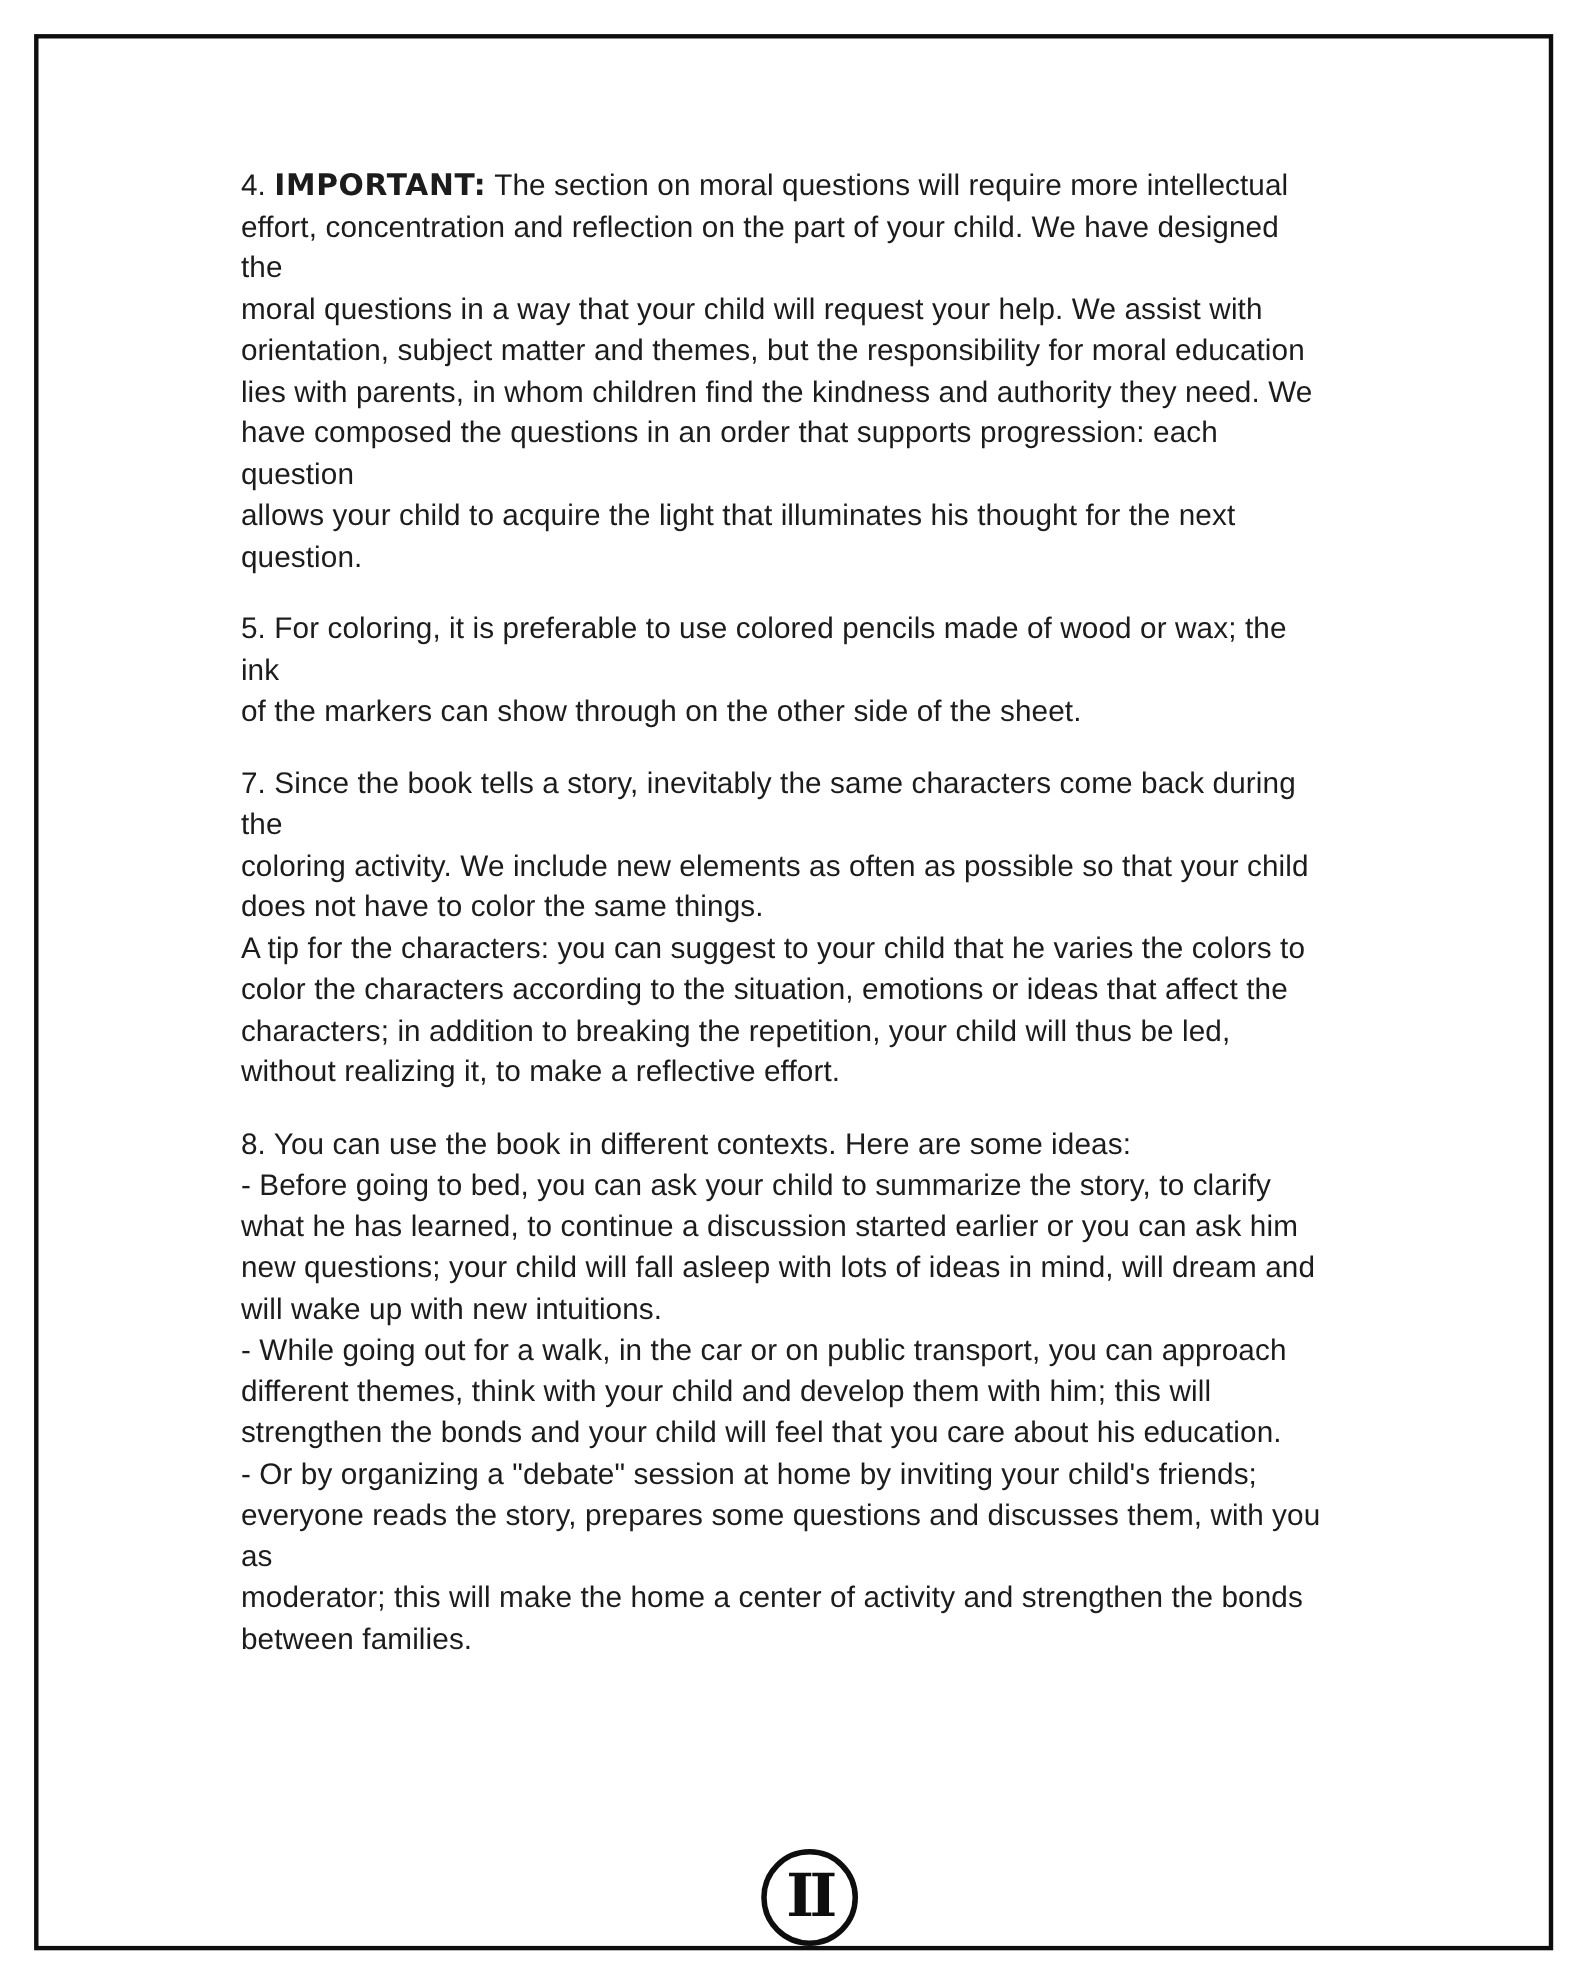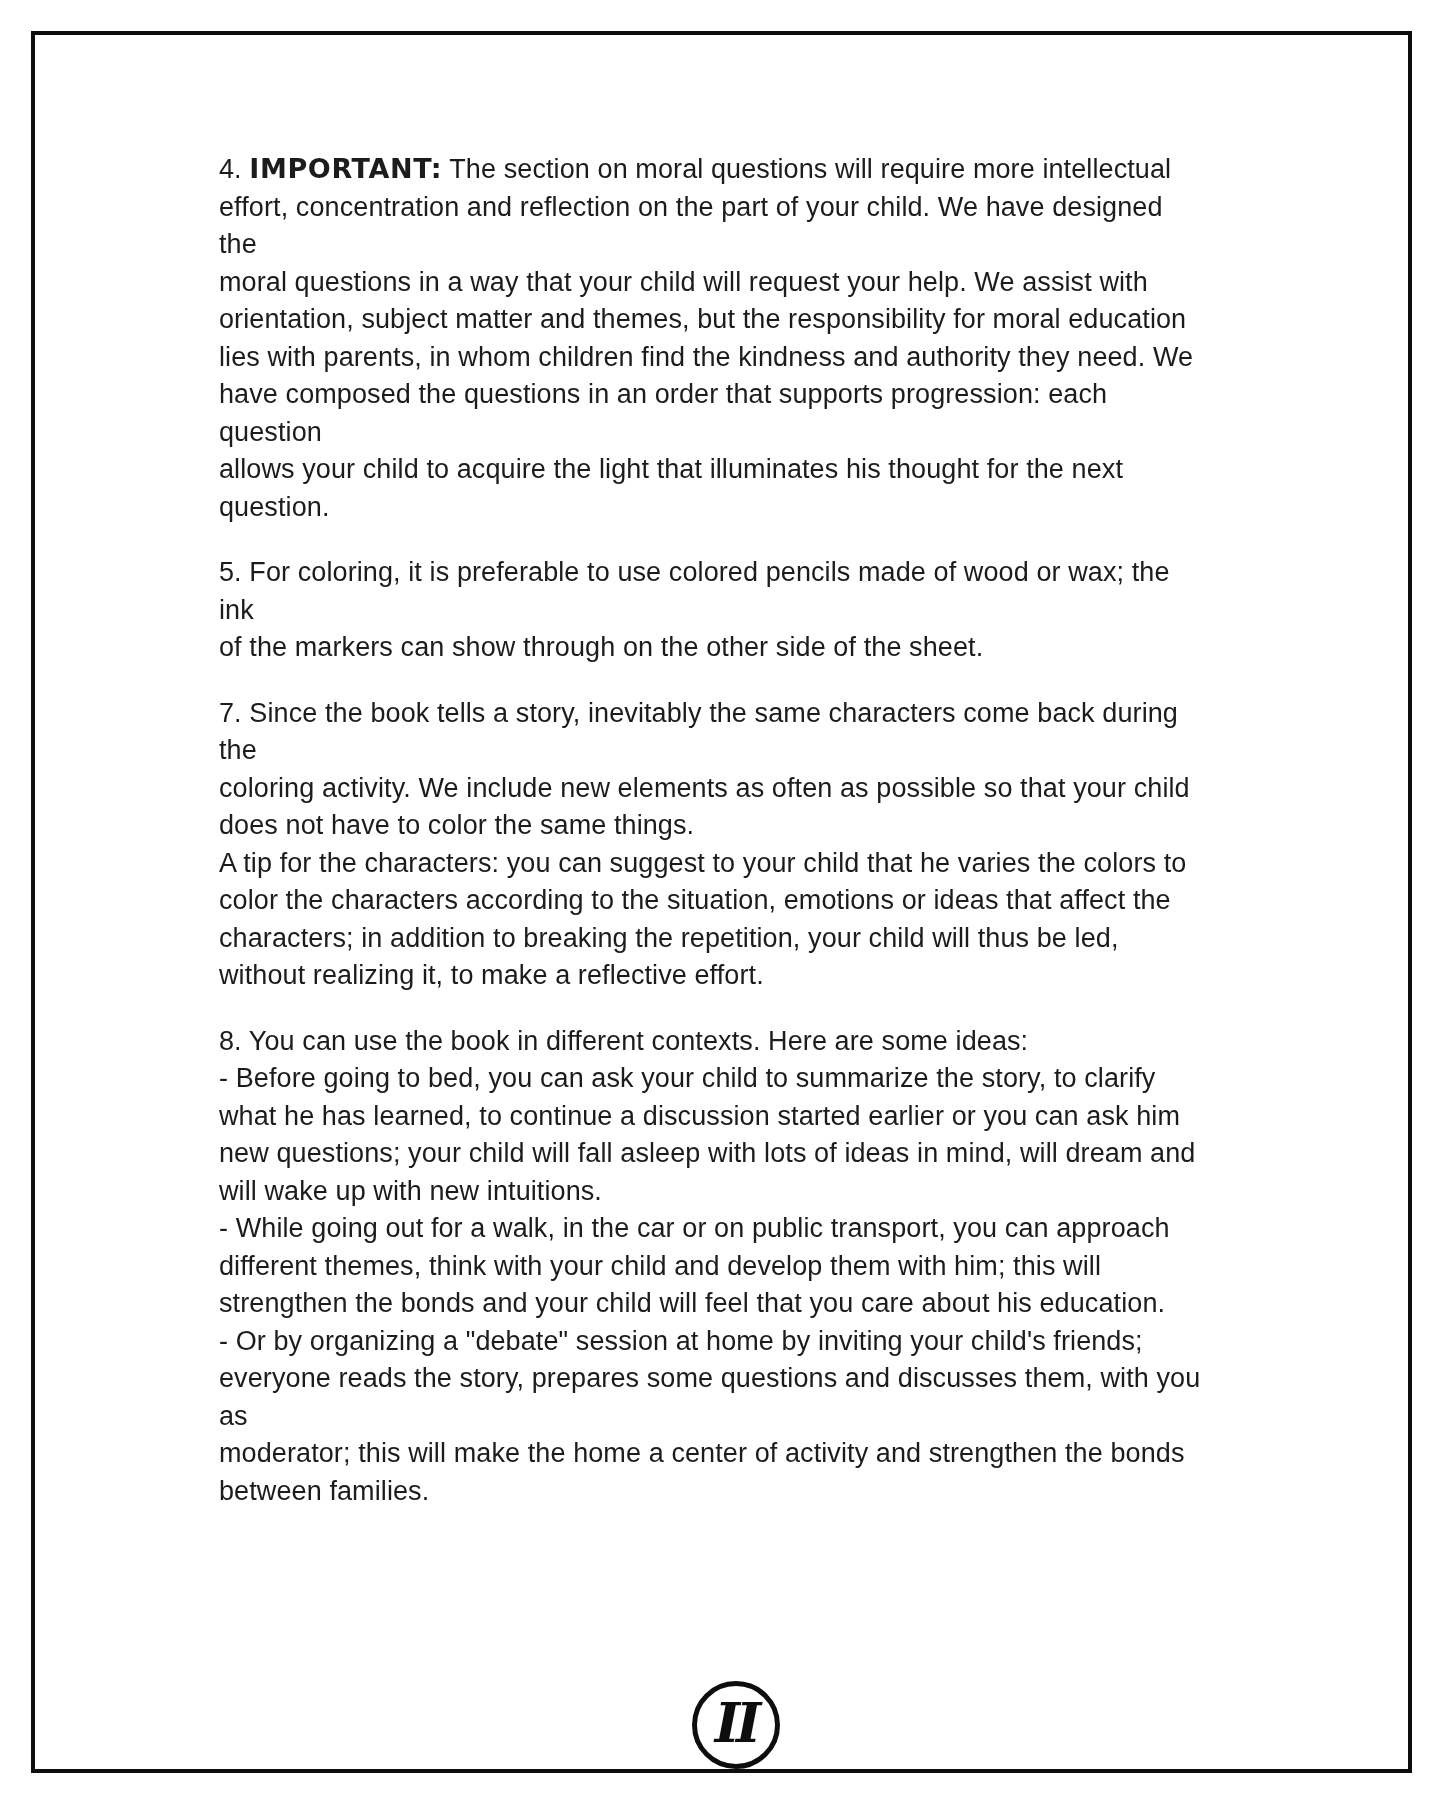--- a/index.html
+++ b/index.html
@@ -45,21 +45,20 @@
     top: 1681px;
     width: 88px;
     height: 88px;
     box-sizing: border-box;
     border: 5px solid #0e0e0e;
     border-radius: 50%;
     background: #ffffff;
     display: flex;
     align-items: center;
     justify-content: center;
-    font-style: italic;
   }
   .roman {
     font-family: "DejaVu Serif", serif;
     font-weight: bold;
     font-size: 54px;
     line-height: 1;
     letter-spacing: -4px;
     transform: translateY(-2px);
     color: #0e0e0e;
   }

